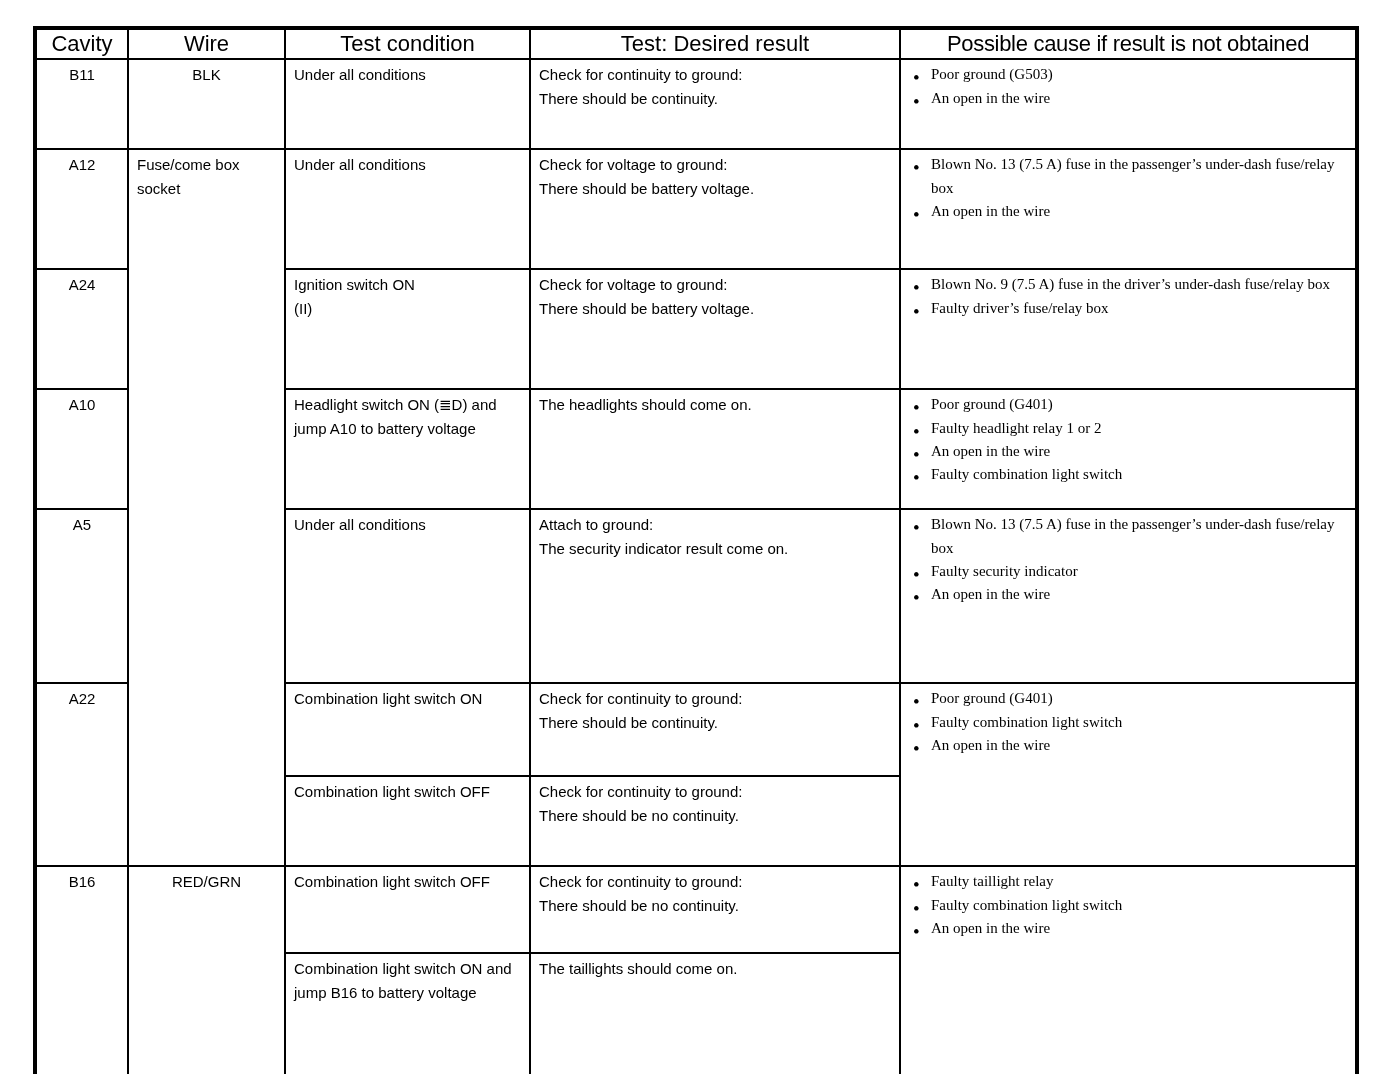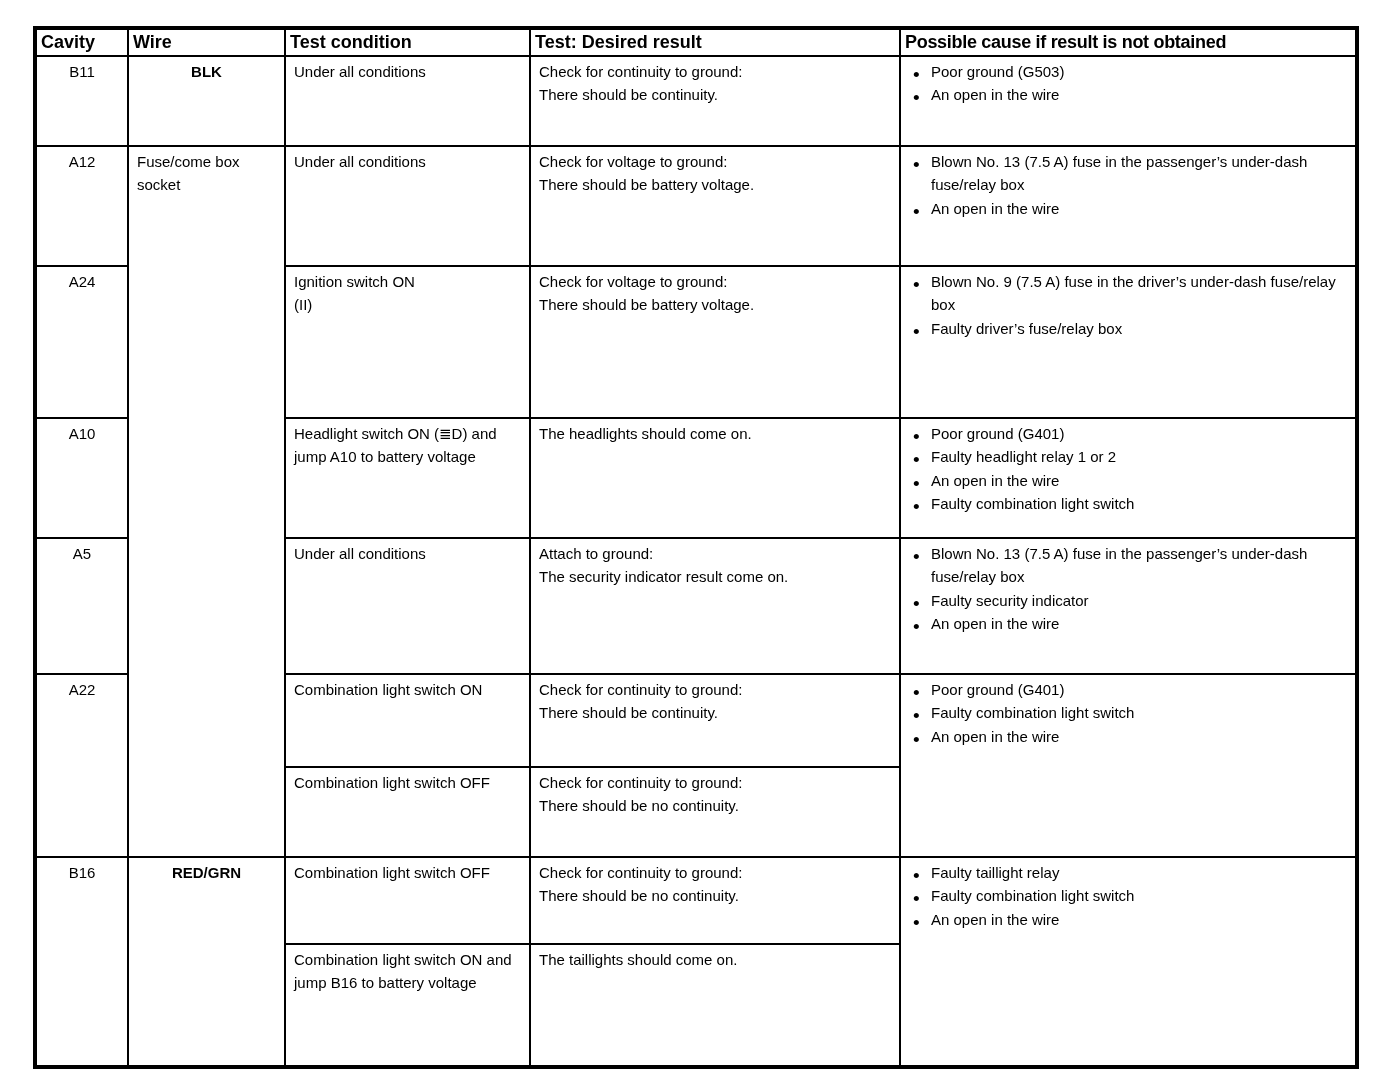--- a/index.html
+++ b/index.html
@@ -25,39 +25,38 @@
   table.trouble th,
   table.trouble td {
     border: 2px solid #000;
     vertical-align: top;
     padding: 3px 8px 4px 8px;
     font-size: 15px;
     line-height: 1.55;
     overflow: hidden;
   }
   table.trouble th {
-    font-weight: bold;
-    text-align: left;
+    font-weight: normal;
+    text-align: center;
     padding: 1px 4px;
-    font-size: 18px;
+    font-size: 22px;
     line-height: 1.2;
     vertical-align: middle;
     white-space: nowrap;
   }
   th.condensed {
     font-size: 17.5px;
     letter-spacing: -0.3px;
   }
   td.cavity {
     text-align: center;
     font-size: 19.5px;
   }
   td.wire-center {
     text-align: center;
-    font-weight: bold;
   }
   td.preline {
     white-space: pre-line;
   }
   ul.causes {
     margin: 0;
     padding: 0;
     list-style: none;
   }
   ul.causes li {
@@ -67,20 +66,21 @@
   }
   ul.causes li::before {
     content: "\2022";
     position: absolute;
     left: 4px;
     top: 0;
     font-size: 19px;
   }
   td.cause-cell {
     padding-left: 10px;
+    font-family: Liberation Serif, serif;
   }
 </style>
 </head>
 <body>
 
 <div class="page">
   <table class="trouble">
     <colgroup>
       <col style="width:93px">
       <col style="width:157px">
@@ -120,21 +120,21 @@
         <td class="preline">Check for voltage to ground:
 There should be battery voltage.</td>
         <td class="cause-cell">
           <ul class="causes">
               <li>Blown No. 13 (7.5 A) fuse in the passenger’s under-dash fuse/relay box</li>
               <li>An open in the wire</li>
             </ul>
         </td>
       </tr>
 
-      <tr style="height:152px">
+      <tr style="height:120px">
         <td class="cavity">A24</td>
         <td class="preline">Ignition switch ON
 (II)</td>
         <td class="preline">Check for voltage to ground:
 There should be battery voltage.</td>
         <td class="cause-cell">
           <ul class="causes">
               <li>Blown No. 9 (7.5 A) fuse in the driver’s under-dash fuse/relay box</li>
               <li>Faulty driver’s fuse/relay box</li>
             </ul>
@@ -148,21 +148,21 @@
         <td class="cause-cell">
           <ul class="causes">
               <li>Poor ground (G401)</li>
               <li>Faulty headlight relay 1 or 2</li>
               <li>An open in the wire</li>
               <li>Faulty combination light switch</li>
             </ul>
         </td>
       </tr>
 
-      <tr style="height:136px">
+      <tr style="height:174px">
         <td class="cavity">A5</td>
         <td class="preline">Under all conditions</td>
         <td class="preline">Attach to ground:
 The security indicator result come on.</td>
         <td class="cause-cell">
           <ul class="causes">
               <li>Blown No. 13 (7.5 A) fuse in the passenger’s under-dash fuse/relay box</li>
               <li>Faulty security indicator</li>
               <li>An open in the wire</li>
             </ul>

